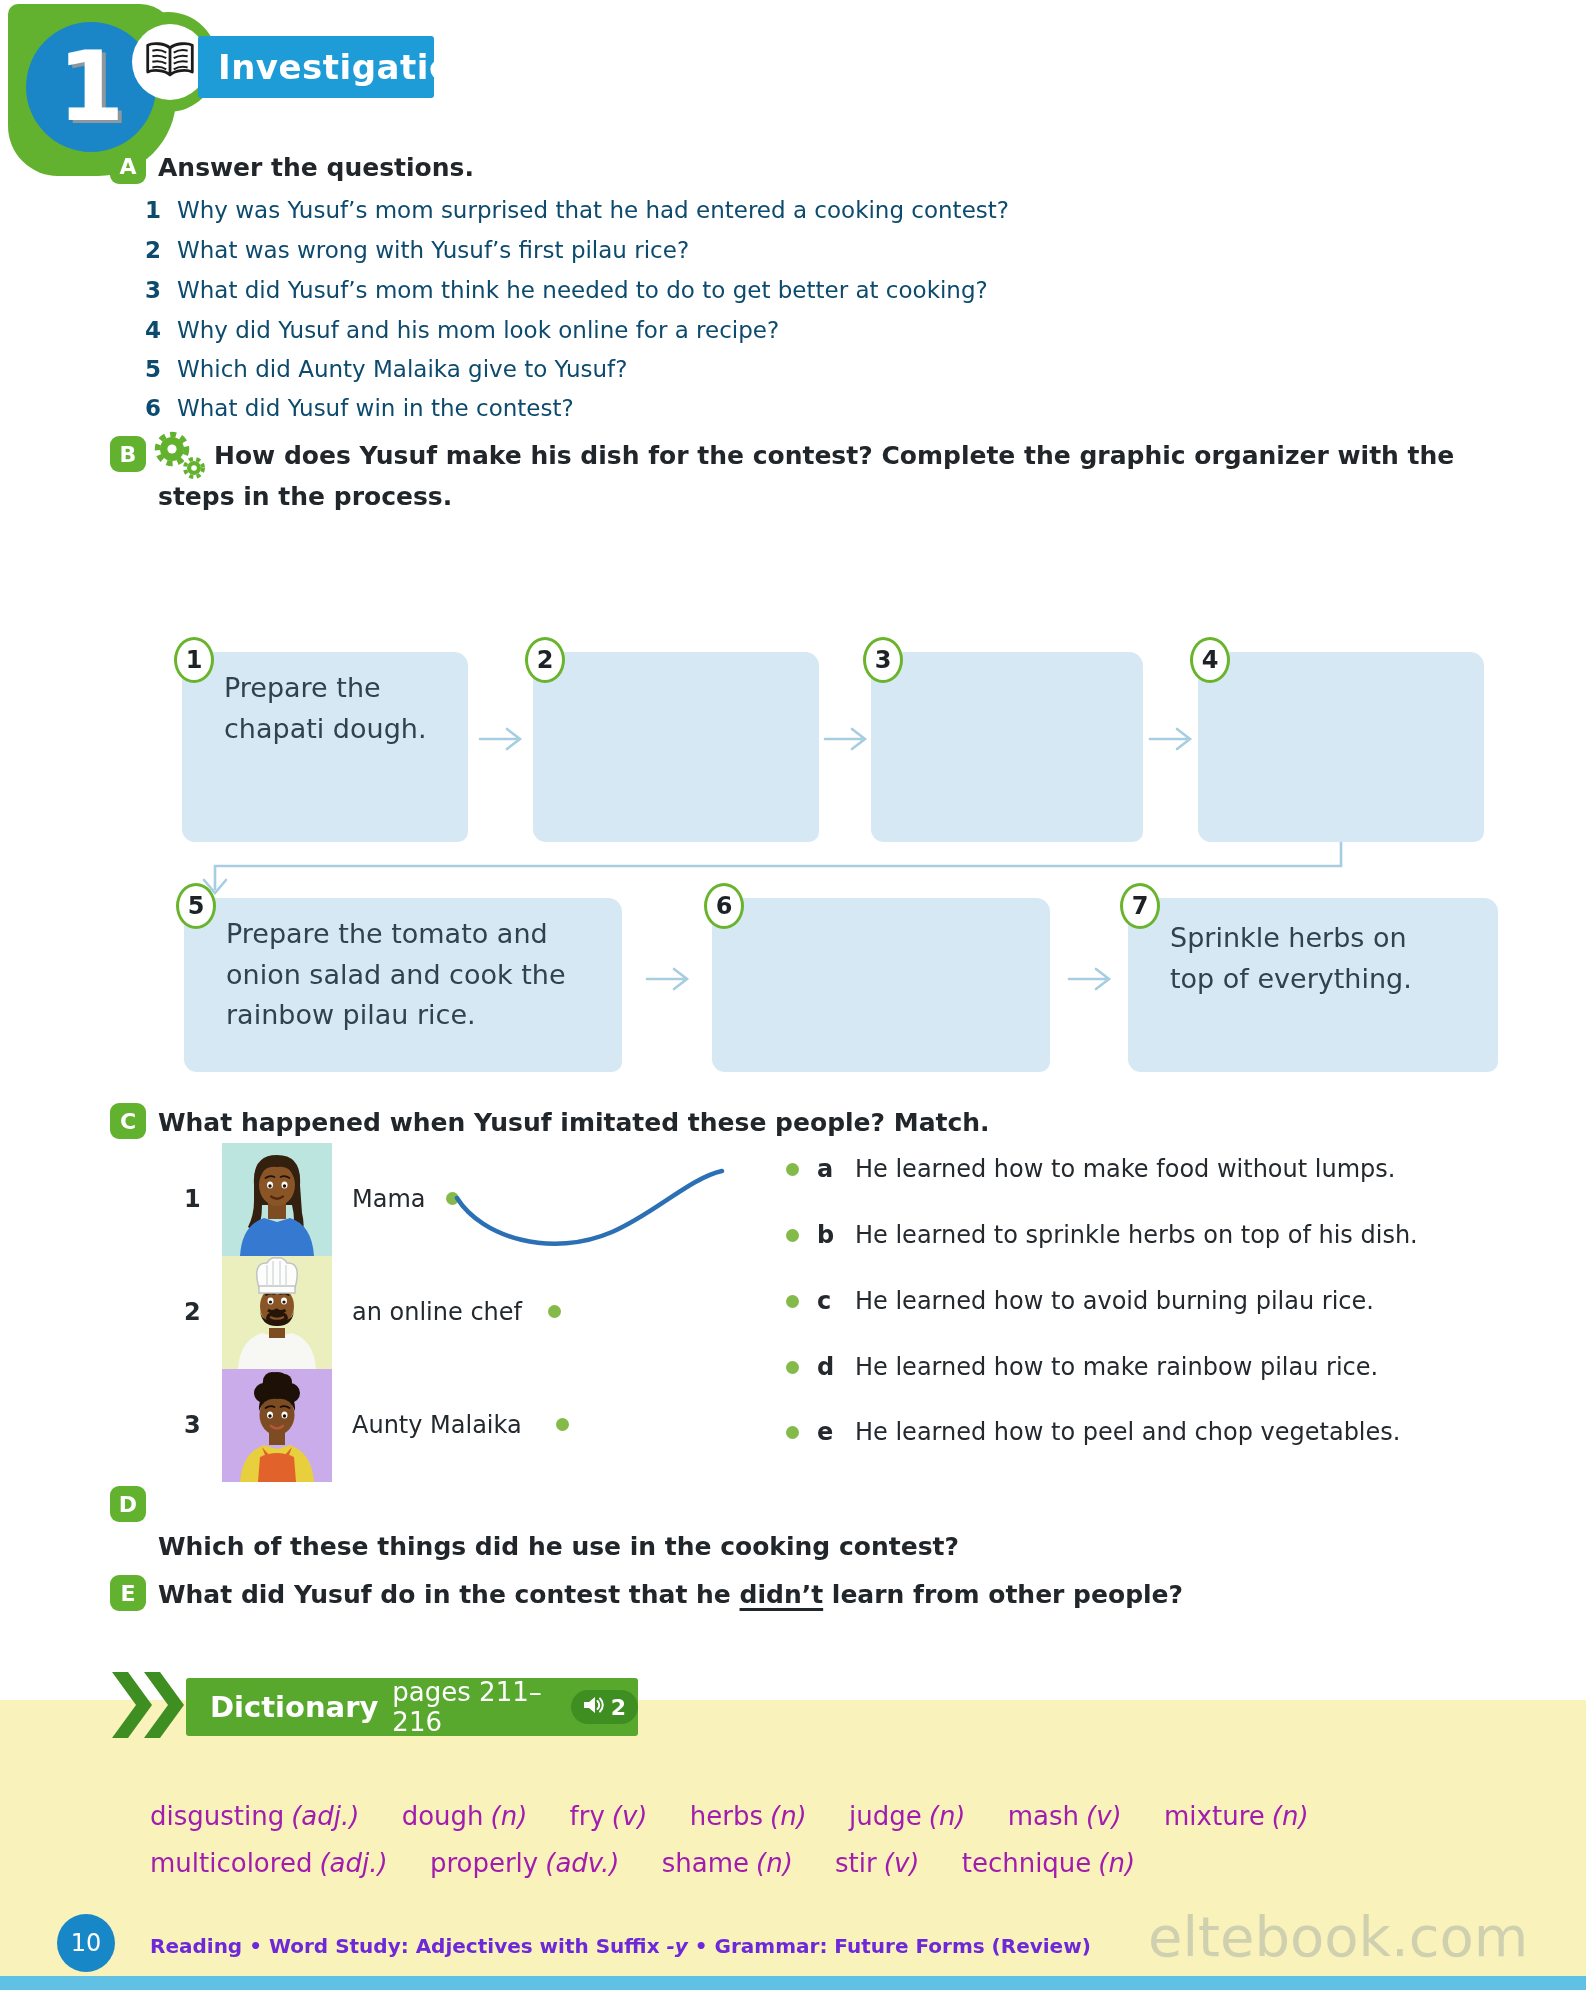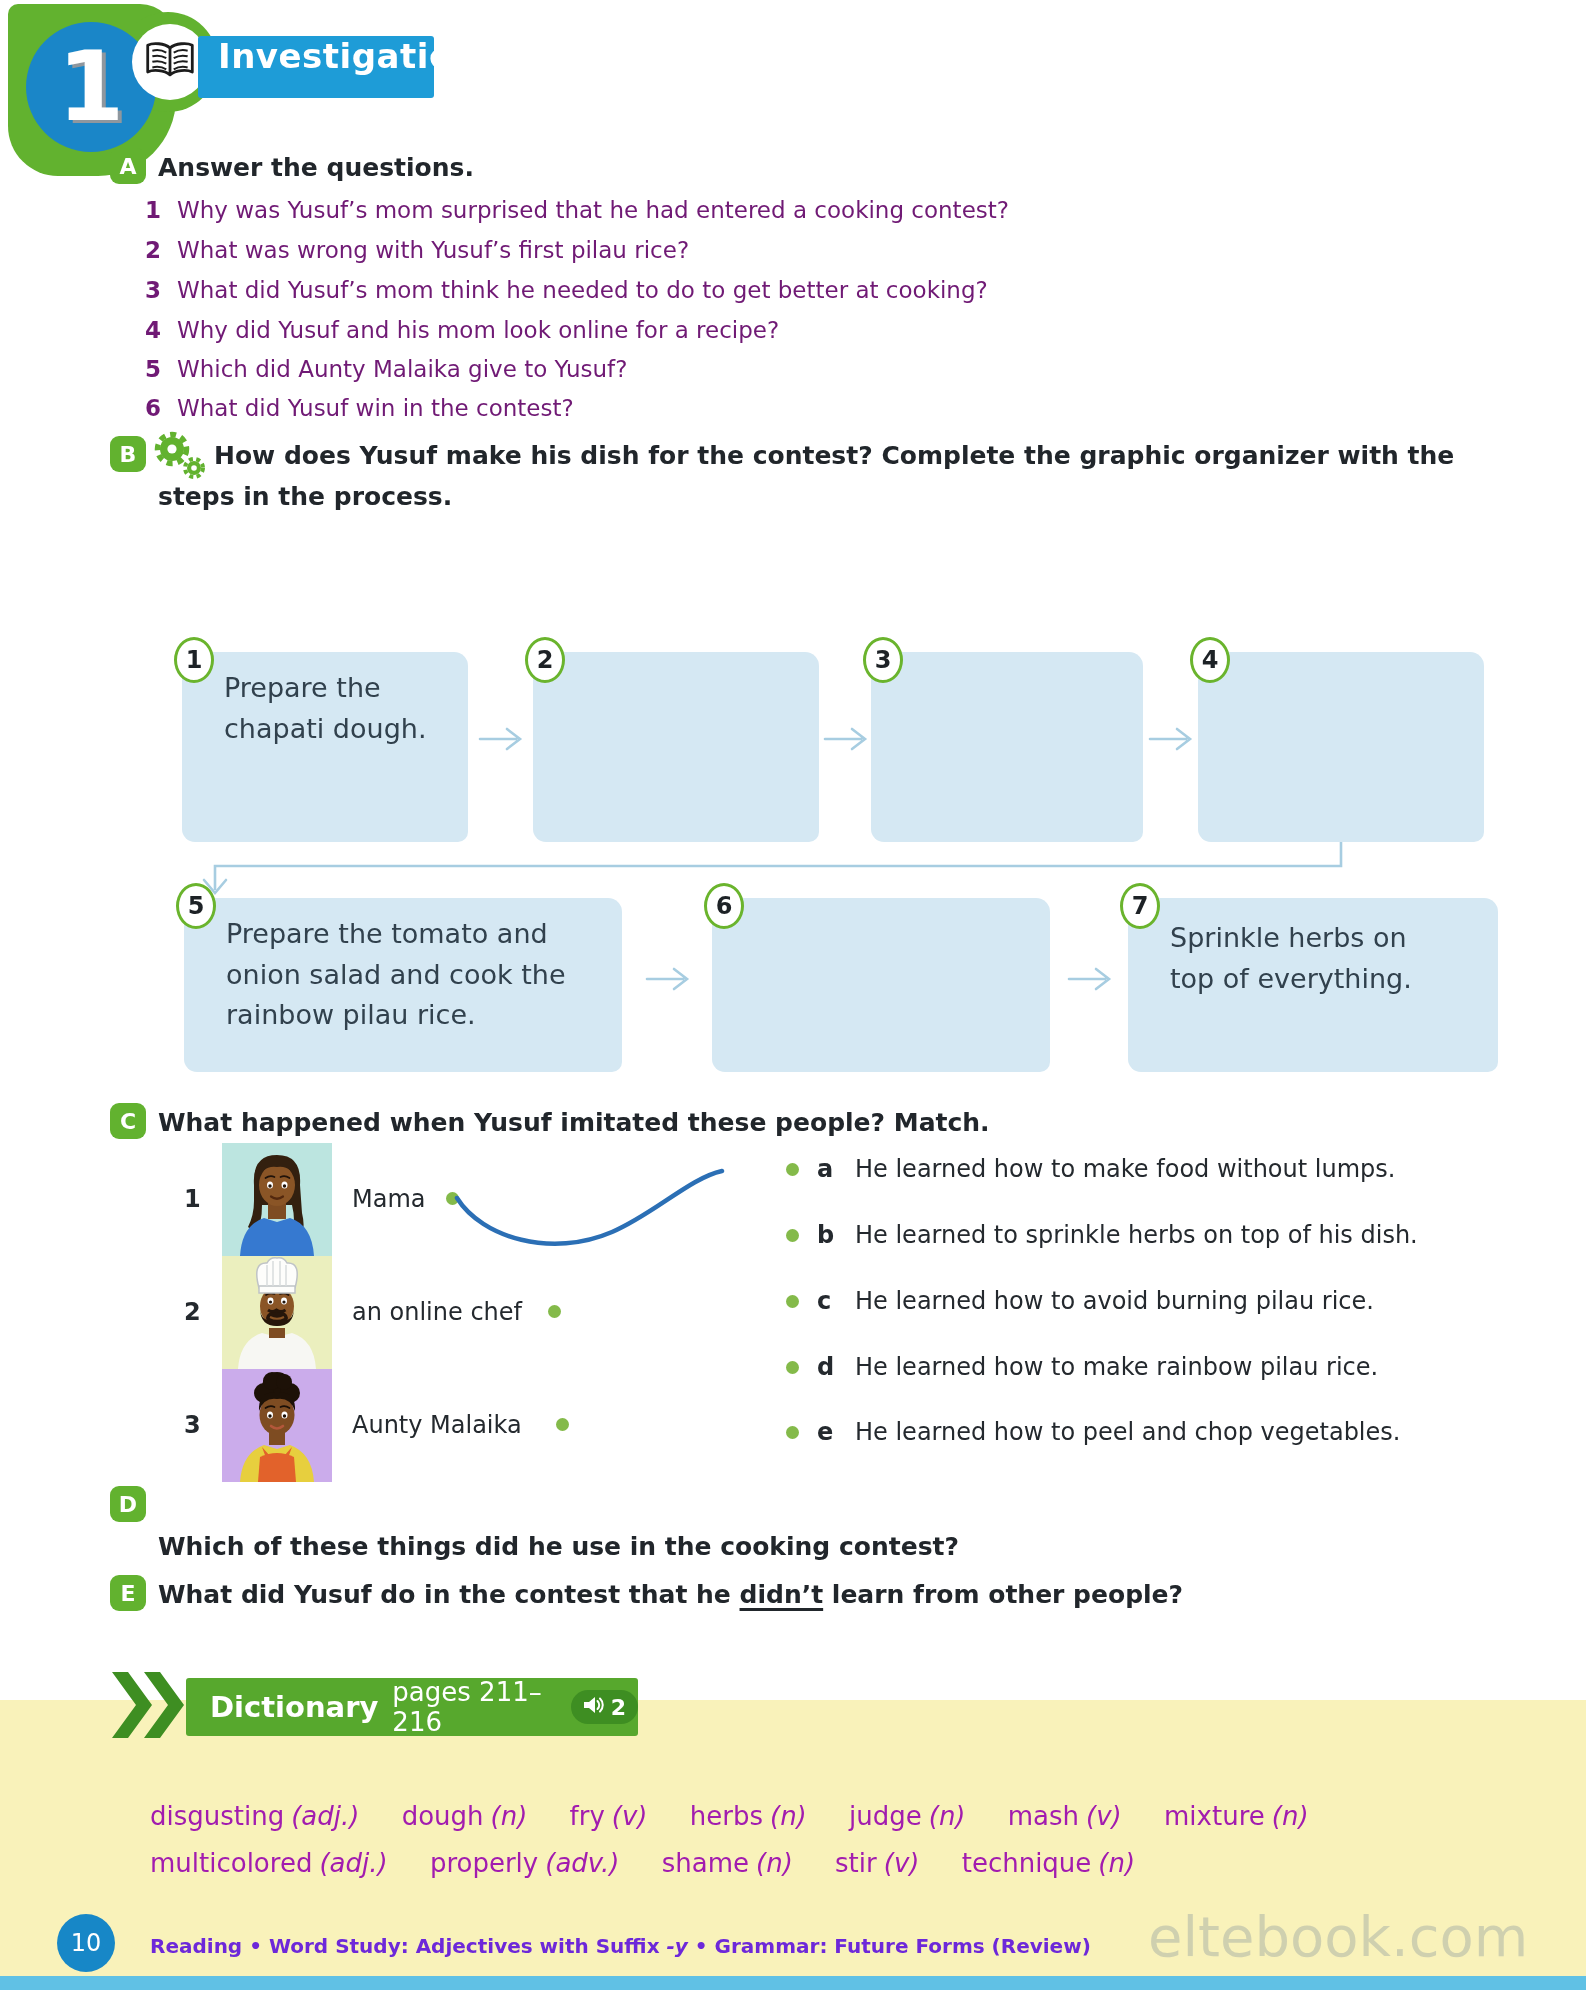--- a/index.html
+++ b/index.html
@@ -7,31 +7,31 @@
   body { font-family:"DejaVu Sans","Liberation Sans",sans-serif; }
   .page { position:relative; width:1586px; height:1990px; background:#ffffff; overflow:hidden; }
   .abs { position:absolute; }
 
   
   .green-tab { position:absolute; left:8px; top:4px; width:168px; height:172px; background:#62b22f; border-radius:10px 36px 78px 50px; }
   .green-ring { position:absolute; left:118px; top:12px; width:100px; height:100px; background:#62b22f; border-radius:50%; }
   .unit-circle { position:absolute; left:26px; top:22px; width:130px; height:130px; background:#1a86c8; border-radius:50%; display:flex; align-items:center; justify-content:center; }
   .unit-num { color:#fff; font-weight:bold; font-size:96px; line-height:1; text-shadow:4px 3px 0 #8f979e; }
   .book-circle { position:absolute; left:132px; top:24px; width:76px; height:76px; background:#fff; border-radius:50%; display:flex; align-items:center; justify-content:center; }
-  .title-banner { position:absolute; left:198px; top:36px; width:236px; height:62px; background:#1e9cd7; border-radius:3px; display:flex; align-items:flex-start; }
+  .title-banner { position:absolute; left:198px; top:36px; width:236px; height:62px; background:#1e9cd7; border-radius:3px; display:flex; align-items:center; }
   .title-banner span { color:#fff; font-weight:bold; font-size:34px; padding-left:20px; letter-spacing:.5px; white-space:nowrap; }
 
   
   .badge { position:absolute; width:36px; height:36px; background:#62b22f; border-radius:9px; color:#fff; font-weight:bold; font-size:22px; display:flex; align-items:center; justify-content:center; }
   .sec-title { position:absolute; font-weight:bold; font-size:25px; color:#21262b; white-space:nowrap; }
   .green-ref { color:#62b22f; }
   .ul { text-decoration:underline; text-decoration-thickness:2.5px; text-underline-offset:5px; }
 
   
-  .q-row { position:absolute; left:145px; font-size:23px; color:#701a75; white-space:nowrap; }
+  .q-row { position:absolute; left:145px; font-size:23px; color:#0c4a6e; white-space:nowrap; }
   .q-num { font-weight:bold; display:inline-block; width:32px; }
 
   
   .flow-box { position:absolute; background:#d5e8f3; border-radius:10px 14px 10px 13px; }
   .num-badge { position:absolute; left:-8px; top:-15px; width:40px; height:46px; background:#fff; border:3px solid #6ab42d; border-radius:50%; display:flex; align-items:center; justify-content:center; font-weight:bold; font-size:24px; color:#1d2226; }
   .box-text { position:absolute; left:42px; top:16px; font-size:27px; line-height:1.5; color:#31414d; white-space:pre-line; }
   .flow-arrow { position:absolute; }
 
   
   .person-num { position:absolute; font-weight:bold; font-size:24px; color:#24292e; }

